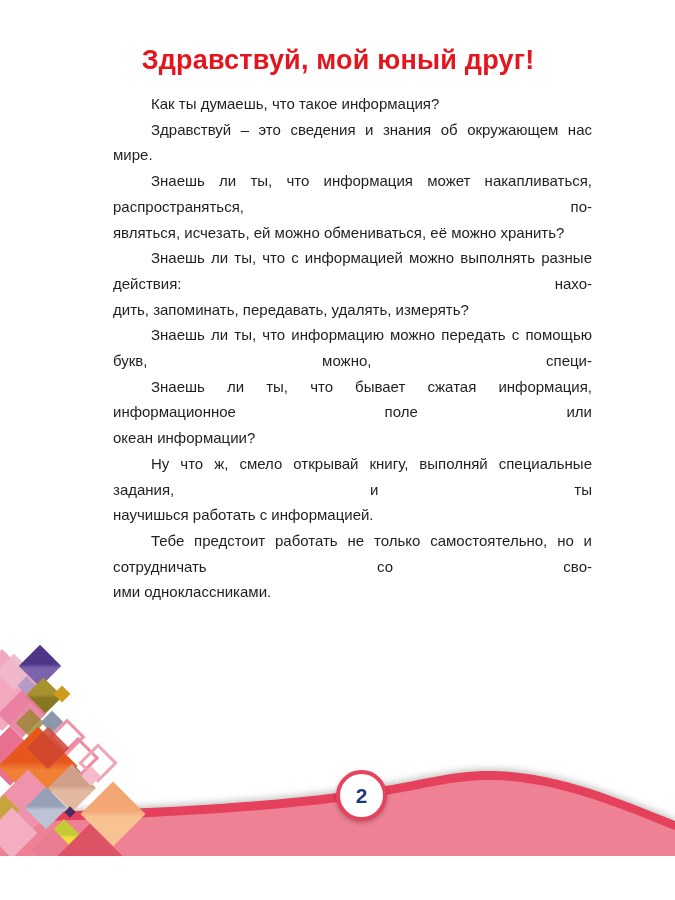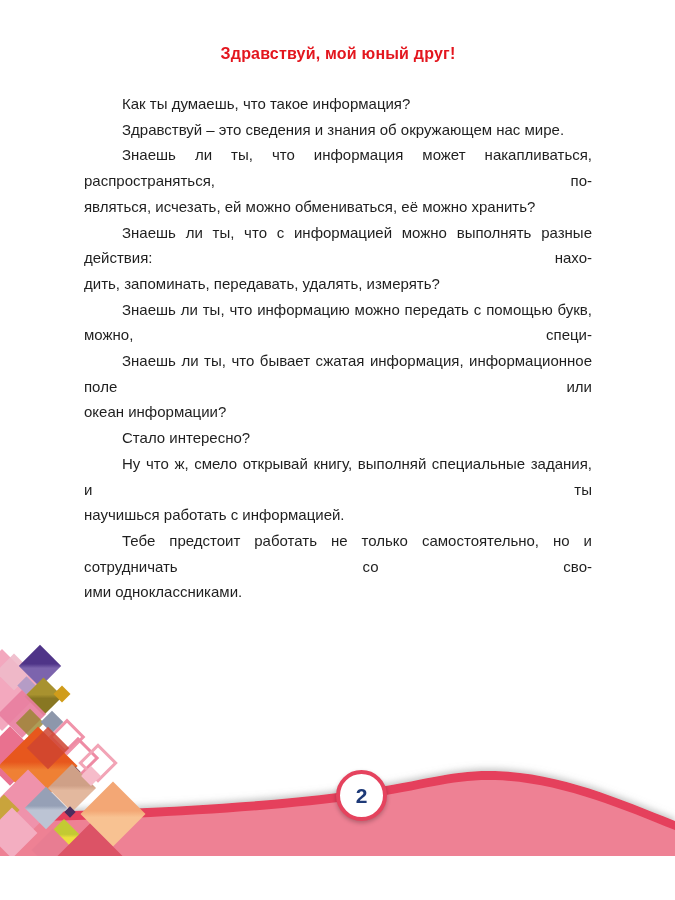--- a/index.html
+++ b/index.html
@@ -2,28 +2,28 @@
 <html lang="ru"><head>
 <meta charset="utf-8">
 <style>
   html,body{margin:0;padding:0;background:#ffffff;}
   .page{
     position:relative;width:675px;height:900px;background:#ffffff;overflow:hidden;
     font-family:"Liberation Sans","DejaVu Sans",sans-serif;
   }
   .heading{
     position:absolute;top:45px;left:84px;width:508px;
-    text-align:center;font-size:16px;font-weight:bold;letter-spacing:0.2px;
+    text-align:center;font-size:27px;font-weight:bold;letter-spacing:0.2px;
   }
   .body-text{
     position:absolute;top:91px;left:84px;width:508px;
     font-size:15px;line-height:25.7px;color:#1f1f1f;
   }
   .paragraph{margin:0;}
-  .line{text-align:justify;text-align-last:justify;white-space:normal;}
+  .line{text-align:justify;text-align-last:justify;white-space:normal;margin-left:29px;}
   .line.last{text-align-last:left;}
   .line.first{text-indent:38px;}
   .wave-svg{position:absolute;left:0;top:680px;z-index:1;display:block;}
   .mosaic{
     position:absolute;left:0;top:640px;width:190px;height:216px;
     overflow:hidden;z-index:2;
   }
   .decor-square{position:absolute;transform:rotate(45deg);}
   .decor-square.outline{background:transparent;border:3px solid;}
   .badge{
@@ -55,23 +55,20 @@
       <div class="paragraph">
         <div class="line first">Знаешь ли ты, что с информацией можно выполнять разные действия: нахо-</div>
         <div class="line last">дить, запоминать, передавать, удалять, измерять?</div>
       </div>
       <div class="paragraph">
         <div class="line first">Знаешь ли ты, что информацию можно передать с помощью букв, можно, специ-</div>
       </div>
       <div class="paragraph">
         <div class="line first">Знаешь ли ты, что бывает сжатая информация, информационное поле или</div>
         <div class="line last">океан информации?</div>
-      </div>
-      <div class="paragraph">
-        <div class="line first last">Стало интересно?</div>
       </div>
       <div class="paragraph">
         <div class="line first">Ну что ж, смело открывай книгу, выполняй специальные задания, и ты</div>
         <div class="line last">научишься работать с информацией.</div>
       </div>
       <div class="paragraph">
         <div class="line first">Тебе предстоит работать не только самостоятельно, но и сотрудничать со сво-</div>
         <div class="line last">ими одноклассниками.</div>
       </div>
     </div>

